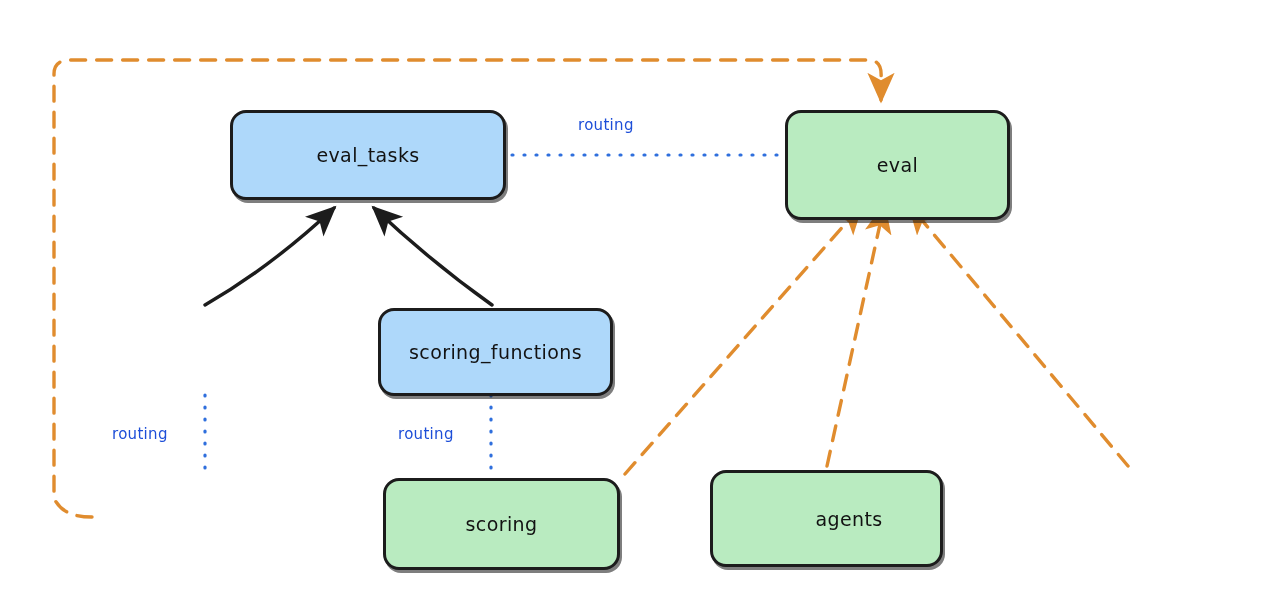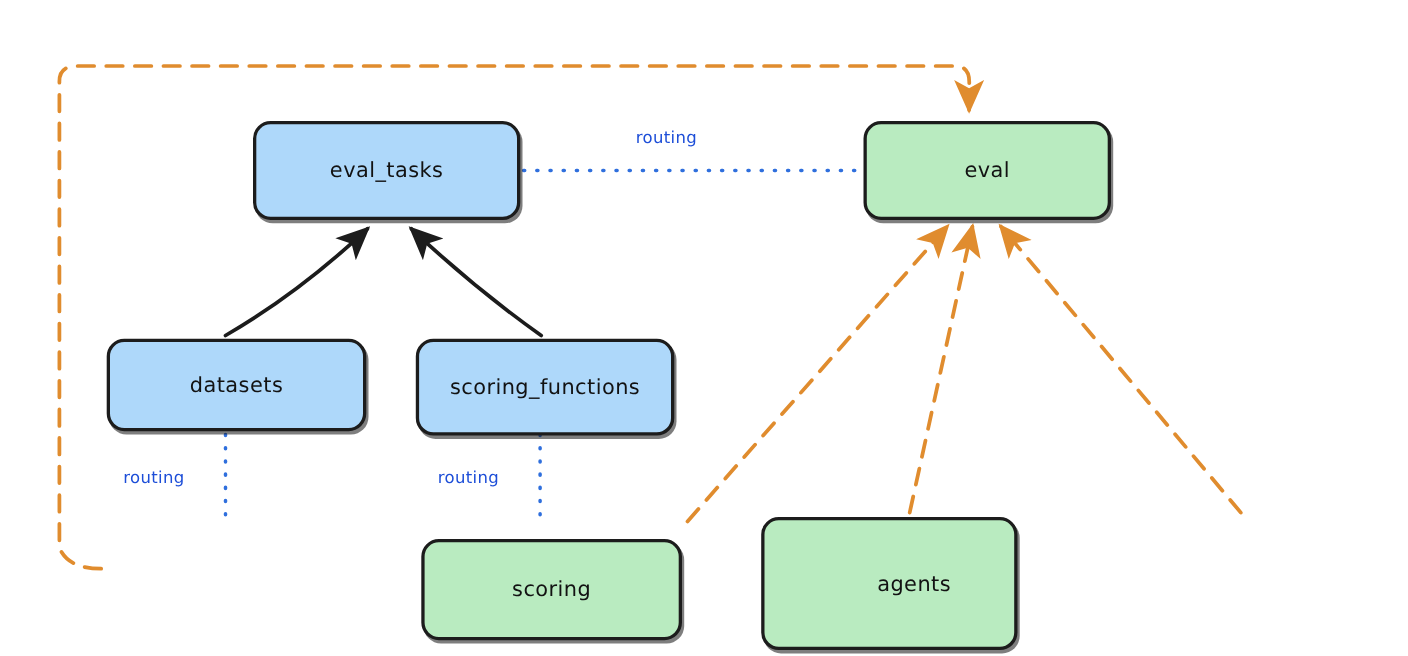--- a/index.html
+++ b/index.html
@@ -86,42 +86,39 @@
       <path d="M 625,474 L 861,206" fill="none" stroke="#e08c2e" stroke-width="3.4" stroke-linecap="round" stroke-dasharray="15 11" marker-end="url(#arrow-orange)"></path>
     </g>
     <g>
       <path d="M 827,466 L 884,206" fill="none" stroke="#e08c2e" stroke-width="3.4" stroke-linecap="round" stroke-dasharray="15 11" marker-end="url(#arrow-orange)"></path>
     </g>
     <g>
       <path d="M 1128,466 L 910,206" fill="none" stroke="#e08c2e" stroke-width="3.4" stroke-linecap="round" stroke-dasharray="15 11" marker-end="url(#arrow-orange)"></path>
     </g>
   </svg>
 
-  <div class="node blue" style="left:230px; top:110px; width:243px; height:90px;text-align:right;">
+  <div class="node blue" style="left:230px; top:110px; width:276px; height:90px;text-align:right;">
     <span class="node-label">eval_tasks</span>
   </div>
 
-  <div class="node green" style="left:785px; top:110px; width:225px; height:90px;text-align:center;">
+  <div class="node green" style="left:785px; top:110px; width:225px; height:110px;text-align:center;">
     <span class="node-label">eval</span>
   </div>
 
-  <div class="node blue" style="left:97px; top:308px; width:236px; height:84px;">
-    <span class="node-label">datasets</span>
-  </div>
 
   <div class="node blue" style="left:378px; top:308px; width:235px; height:88px;">
     <span class="node-label">scoring_functions</span>
   </div>
 
 
-  <div class="node green" style="left:383px; top:478px; width:237px; height:92px;margin-top:12px;">
+  <div class="node green" style="left:383px; top:478px; width:237px; height:92px;">
     <span class="node-label">scoring</span>
   </div>
 
-  <div class="node green" style="left:692px; top:470px; width:233px; height:121px;padding-left:45px;">
+  <div class="node green" style="left:710px; top:470px; width:233px; height:97px;padding-left:45px;">
     <span class="node-label">agents</span>
   </div>
 
 
   <div class="edge-label" style="left:578px; top:116px;">routing</div>
 
   <div class="edge-label" style="left:112px; top:425px;">routing</div>
 
   <div class="edge-label" style="left:398px; top:425px;">routing</div>
 

